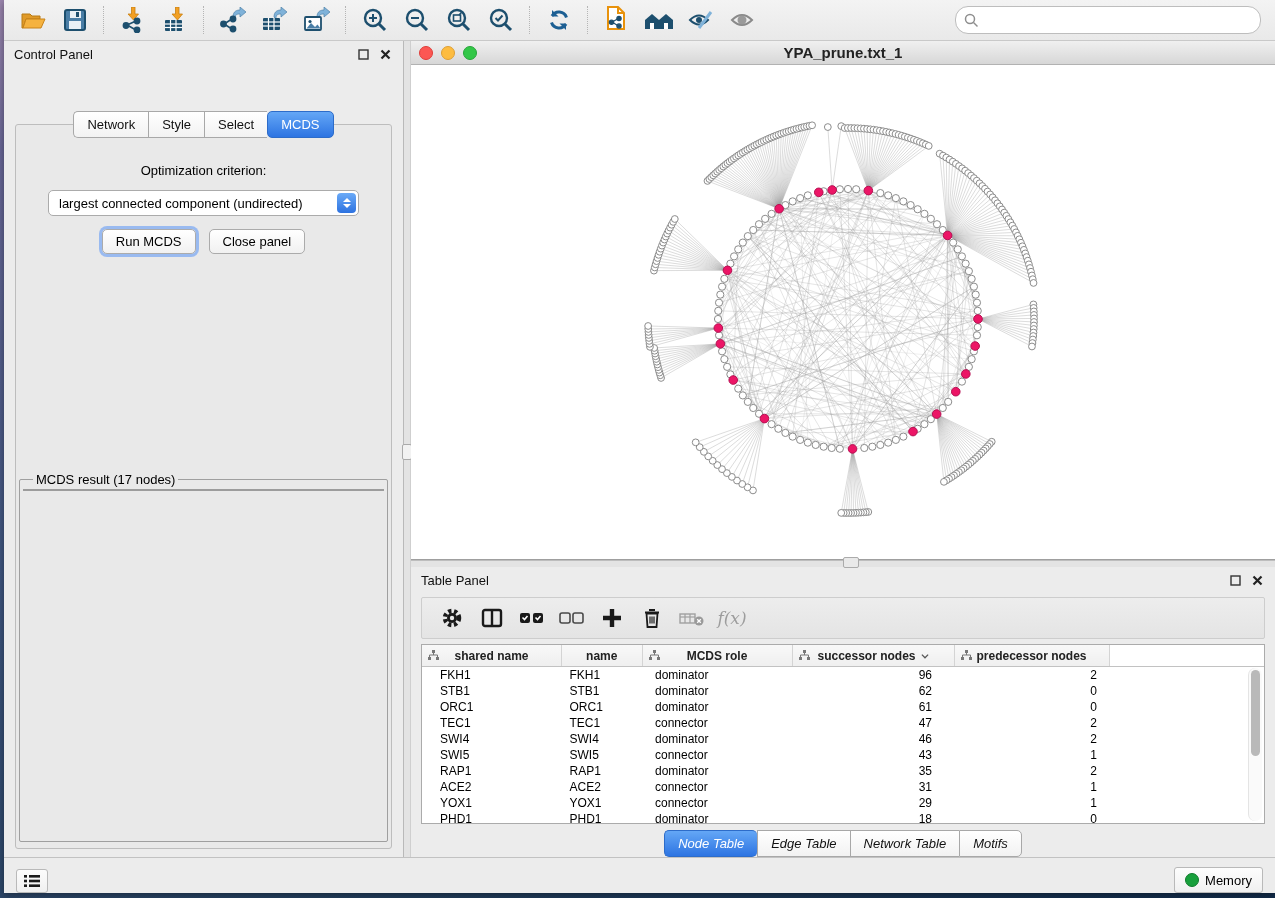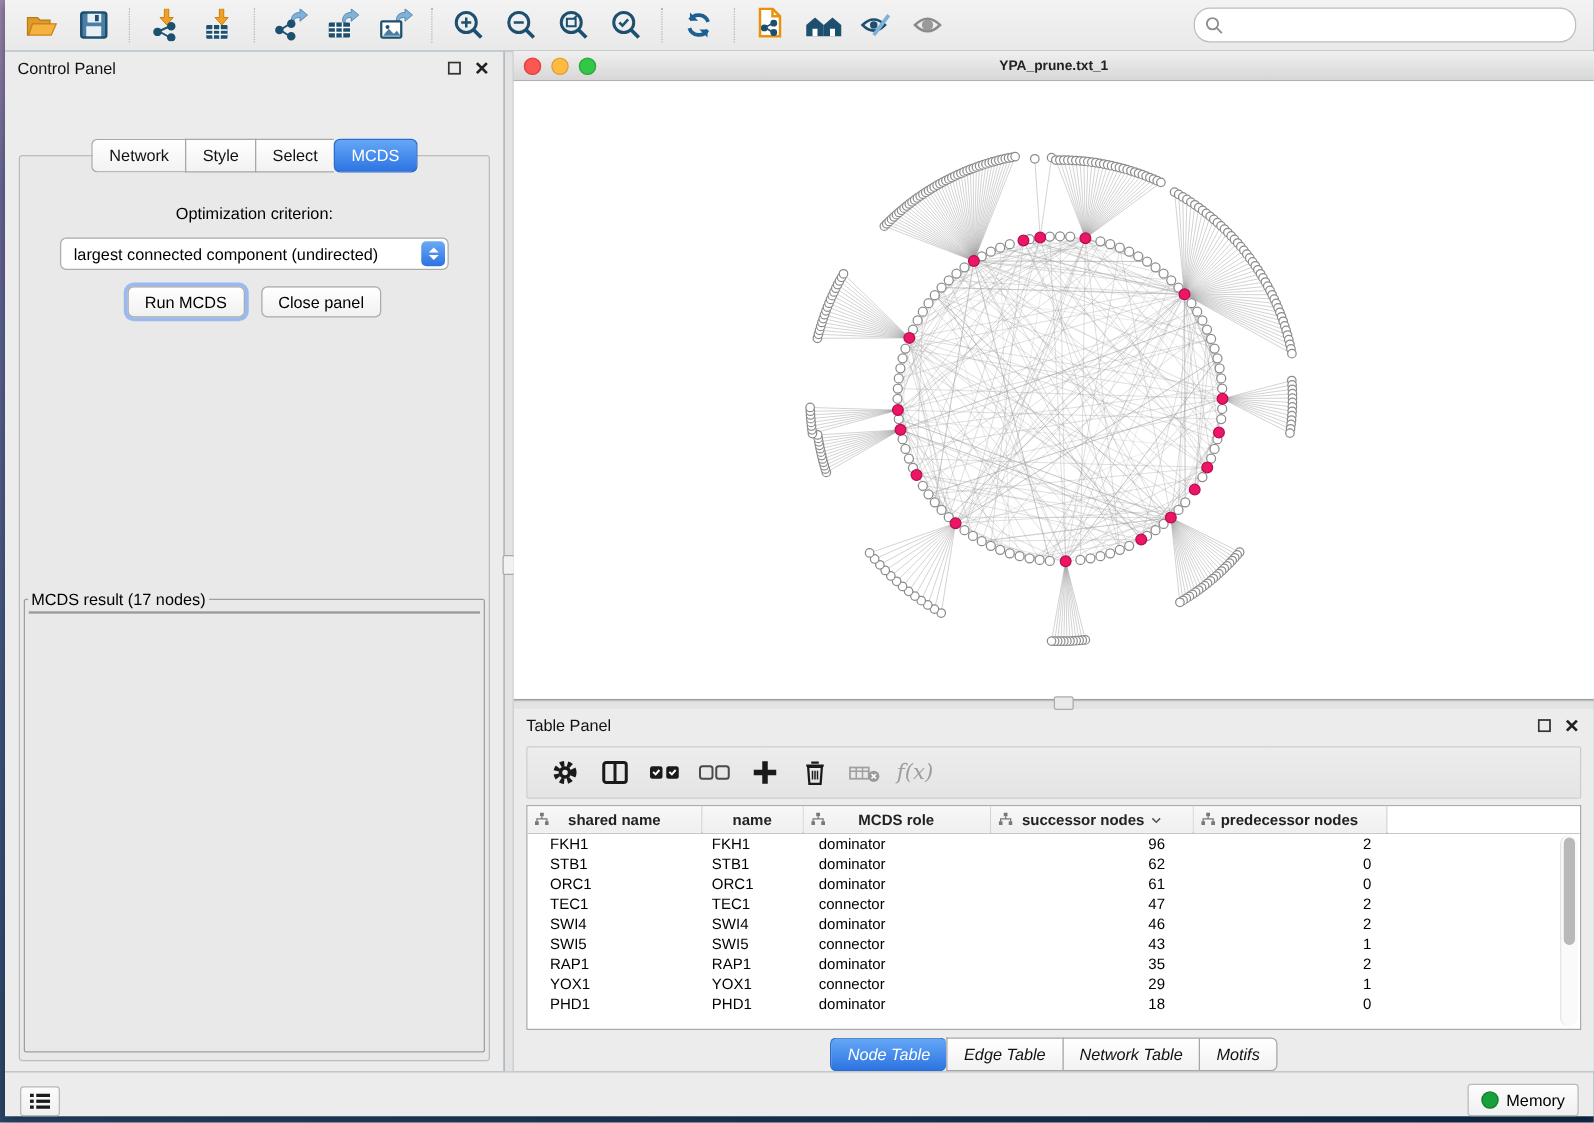--- a/index.html
+++ b/index.html
@@ -33,38 +33,38 @@
   .dropdown{margin:12px 32px 0 32px;height:24px;background:#fff;border:1px solid #ababab;border-radius:5px;display:flex;align-items:center;font-size:13px;cursor:pointer;position:relative;}
   .dropdown .dd-text{flex:1;padding-left:10px;white-space:nowrap;color:#000;}
   .dd-spin{width:19px;height:20px;margin:1px 2px 1px 0;border-radius:4px;background:linear-gradient(#6aaaf7,#2d72e0);display:flex;flex-direction:column;align-items:center;justify-content:center;gap:2px;}
   .dd-spin i{display:block;width:0;height:0;border-left:4px solid transparent;border-right:4px solid transparent;}
   .dd-up{border-bottom:4px solid #fff;}
   .dd-down{border-top:4px solid #fff;}
   .btn-row{display:flex;justify-content:center;gap:13px;margin-top:13px;}
   .pbtn{font-size:13px;font-family:"Liberation Sans",sans-serif;padding:4px 13px;background:linear-gradient(#ffffff,#f1f1f1);border:1px solid #ababab;border-radius:5px;color:#000;cursor:pointer;}
   .pbtn.focused{box-shadow:0 0 0 3px rgba(100,155,245,.6);}
   .result-box{margin:auto 3px 6px 3px;height:368px;border:1px solid #9f9f9f;border-radius:2px;padding:0;position:relative;background:#e9e9e9;}
-  .result-box legend{font-size:13px;padding:0 3px;margin-left:2px;color:#000;}
+  .result-box legend{font-size:13px;padding:0 3px;margin-left:13px;color:#000;}
   .result-list{position:absolute;left:3px;right:3px;top:2px;bottom:3px;background:#fff;border:1px solid #9c9c9c;overflow:hidden;}
   .result-item{font-size:13px;line-height:16px;padding-left:5px;color:#000;}
   .result-scroll{position:absolute;top:1px;bottom:1px;right:1px;width:13px;background:#f4f4f4;border-left:1px solid #dcdcdc;}
   
   .vsplit{width:6px;flex:0 0 auto;background:#e3e3e3;border-left:1px solid #b9b9b9;border-right:1px solid #cfcfcf;position:relative;cursor:col-resize;}
   .vsplit .grip{position:absolute;top:403px;left:-2px;width:8px;height:14px;background:#f2f2f2;border:1px solid #aaa;border-radius:2px;}
   .hsplit{height:6px;background:#e3e3e3;border-top:1px solid #bdbdbd;position:relative;cursor:row-resize;flex:0 0 auto;}
   .hsplit .grip2{position:absolute;left:50%;top:-4px;width:14px;height:9px;background:#e9e9e9;border:1px solid #ababab;border-radius:2px;}
   
   .right{flex:1;display:flex;flex-direction:column;min-width:0;background:#e8e8e8;}
   .net-window{height:518px;flex:0 0 auto;border-bottom:1px solid #9f9f9f;display:flex;flex-direction:column;background:#fff;}
   .net-titlebar{height:23px;flex:0 0 auto;background:linear-gradient(#f0f0f0,#d7d7d7);border-bottom:1px solid #b2b2b2;display:flex;align-items:center;padding:0 8px;position:relative;}
   .tl{width:12px;height:12px;border-radius:50%;margin-right:8px;cursor:pointer;}
   .tl.red{background:#fc5753;border:1px solid #df3d39;}
   .tl.yellow{background:#fdbc40;border:1px solid #de9f34;}
   .tl.green{background:#33c748;border:1px solid #27a53a;}
-  .net-title{position:absolute;left:0;right:0;text-align:center;font-size:11px;font-weight:bold;color:#222;pointer-events:none;}
+  .net-title{position:absolute;left:0;right:0;text-align:center;font-size:15px;font-weight:bold;color:#222;pointer-events:none;}
   .net-canvas{flex:1;background:#fff;position:relative;min-height:0;}
   .net-canvas svg{position:absolute;left:0;top:0;}
   
   .table-panel{flex:1;display:flex;flex-direction:column;background:#ececec;min-height:0;}
   .tp-toolbar{height:40px;margin:4px 10px 0 10px;background:linear-gradient(#ededed,#e4e4e4);border:1px solid #cdcdcd;border-radius:2px;display:flex;align-items:center;padding:0 10px;flex:0 0 auto;}
   .tp-btn{width:40px;height:32px;display:flex;align-items:center;justify-content:center;background:transparent;border:0;padding:0;cursor:pointer;}
   .fx{font-family:"DejaVu Serif",serif;font-style:italic;font-size:17px;color:#9d9d9d;}
   .tp-tablewrap{margin:5px 10px 0 10px;background:#fff;border:1px solid #ababab;flex:1;position:relative;overflow:hidden;}
   table.ntable{border-collapse:collapse;table-layout:fixed;}
   .ntable th{height:21px;background:linear-gradient(#f8f8f8,#efefef);border-right:1px solid #d4d4d4;border-bottom:1px solid #c2c2c2;font-size:12px;font-weight:bold;color:#222;position:relative;padding:0;}
@@ -1300,20 +1300,28 @@
                 </tr>
                 <tr>
                   <td>RAP1</td>
                   <td class="c1">RAP1</td>
                   <td class="c2">dominator</td>
                   <td class="num">35</td>
                   <td class="num2">2</td>
                   <td></td>
                 </tr>
                 <tr>
+                  <td>ACE2</td>
+                  <td class="c1">ACE2</td>
+                  <td class="c2">connector</td>
+                  <td class="num">31</td>
+                  <td class="num2">1</td>
+                  <td></td>
+                </tr>
+                <tr>
                   <td>YOX1</td>
                   <td class="c1">YOX1</td>
                   <td class="c2">connector</td>
                   <td class="num">29</td>
                   <td class="num2">1</td>
                   <td></td>
                 </tr>
                 <tr>
                   <td>PHD1</td>
                   <td class="c1">PHD1</td>

